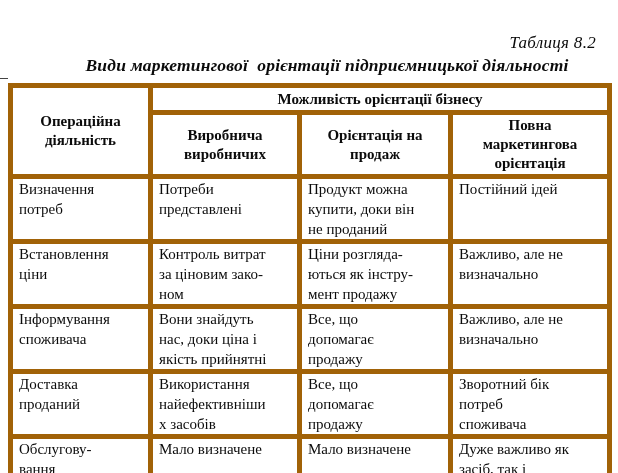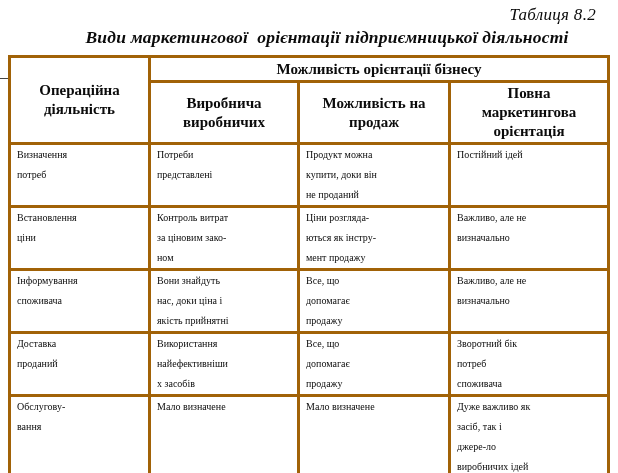--- a/index.html
+++ b/index.html
@@ -10,20 +10,21 @@
     font-family: "Liberation Serif", "DejaVu Serif", serif;
     overflow: hidden;
     position: relative;
   }
   .caption {
     font-style: italic;
     font-size: 17px;
     text-align: right;
     padding: 5px 22px 0 0;
     letter-spacing: 0.3px;
+    margin-top: 28px;
   }
   .heading {
     font-weight: bold;
     font-style: italic;
     font-size: 17.5px;
     text-align: center;
     margin-top: 2px;
     white-space: pre-wrap;
     letter-spacing: 0.2px;
     margin-left: 36px;
@@ -32,35 +33,35 @@
     border-collapse: collapse;
     table-layout: fixed;
     margin: 7px 0 0 8px;
     width: 599px;
     border-top: 3px solid #000;
     border-bottom: 3px solid #000;
     border-left: 2px solid #000;
     border-right: 2px solid #000;
   }
   th, td {
-    border: 3px solid #a16207;
+    border: 5px solid #a16207;
     white-space: pre-line;
     overflow: hidden;
   }
   th {
     font-size: 15px;
     line-height: 19px;
     font-weight: bold;
     text-align: center;
     vertical-align: middle;
     padding: 1px 2px;
   }
   th.group { height: 20px; }
   td {
-    font-size: 10px;
+    font-size: 15px;
     line-height: 20px;
     vertical-align: top;
     text-align: left;
     padding: 0 4px 0 6px;
   }
   thead tr.subrow { height: 58px; }
   tbody tr:nth-child(1) { height: 60px; }
   tbody tr:nth-child(2) { height: 61px; }
   tbody tr:nth-child(3) { height: 61px; margin-left: 24px; }
   tbody tr:nth-child(4) { height: 61px; }
@@ -88,21 +89,21 @@
   </colgroup>
   <thead>
     <tr>
       <th rowspan="2">Операційна
 діяльність</th>
       <th colspan="3" class="group">Можливість орієнтації бізнесу</th>
     </tr>
     <tr class="subrow">
       <th>Виробнича
 виробничих</th>
-      <th>Можливість на
+      <th>Орієнтація на
 продаж</th>
       <th>Повна
 маркетингова
 орієнтація</th>
     </tr>
   </thead>
   <tbody>
     <tr>
       <td>Визначення
 потреб</td>

